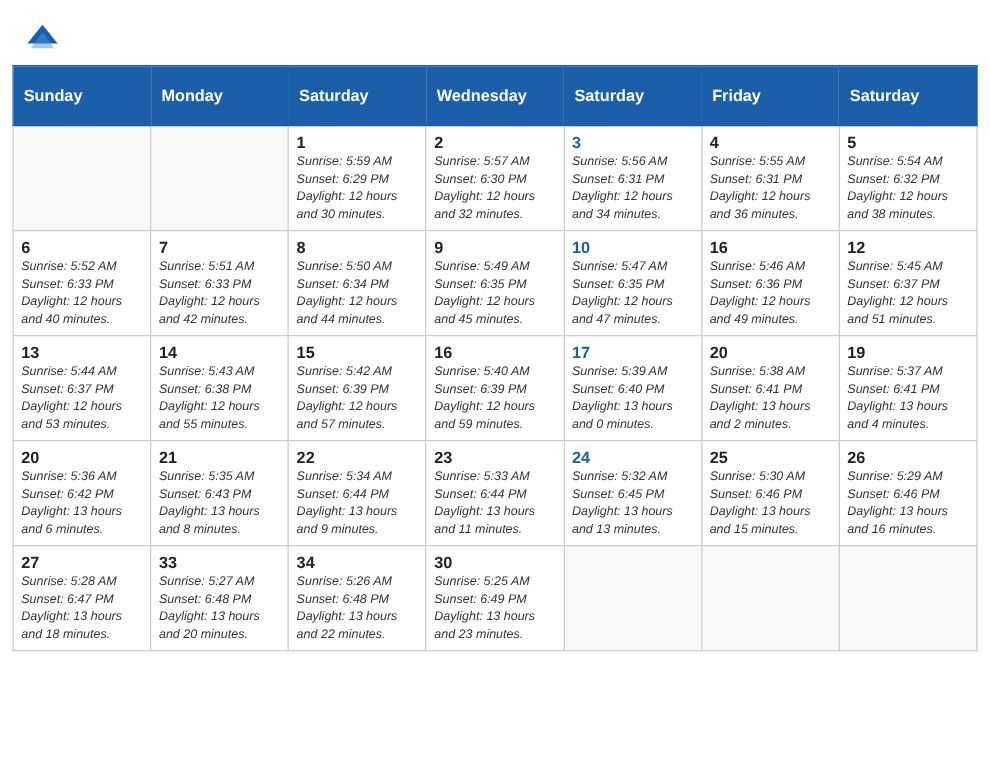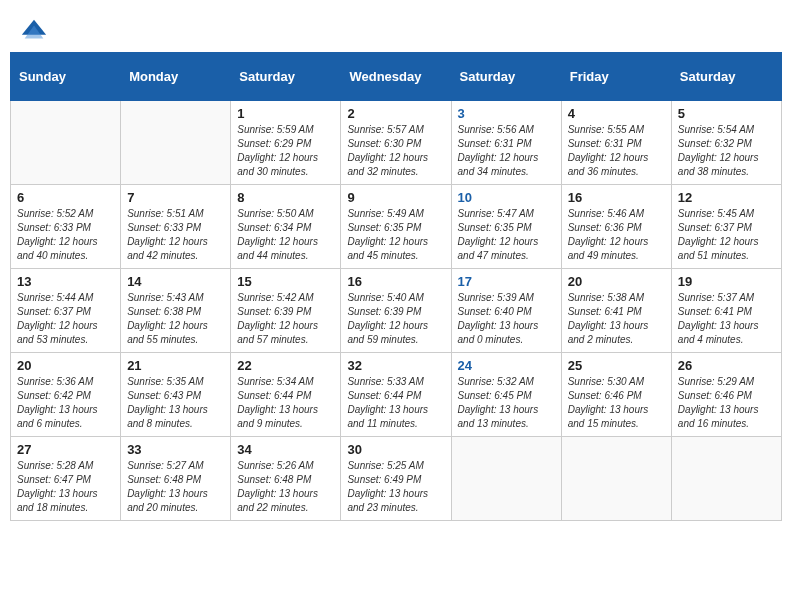--- a/index.html
+++ b/index.html
@@ -219,21 +219,21 @@
         </td>
         <td>
           <div class="day-number">21</div>
           <div class="cell-info">Sunrise: 5:35 AM<br>Sunset: 6:43 PM<br>Daylight: 13 hours and 8 minutes.</div>
         </td>
         <td>
           <div class="day-number">22</div>
           <div class="cell-info">Sunrise: 5:34 AM<br>Sunset: 6:44 PM<br>Daylight: 13 hours and 9 minutes.</div>
         </td>
         <td>
-          <div class="day-number">32</div>
+          <div class="day-number">23</div>
           <div class="cell-info">Sunrise: 5:33 AM<br>Sunset: 6:44 PM<br>Daylight: 13 hours and 11 minutes.</div>
         </td>
         <td class="day-thursday">
           <div class="day-number">24</div>
           <div class="cell-info">Sunrise: 5:32 AM<br>Sunset: 6:45 PM<br>Daylight: 13 hours and 13 minutes.</div>
         </td>
         <td>
           <div class="day-number">25</div>
           <div class="cell-info">Sunrise: 5:30 AM<br>Sunset: 6:46 PM<br>Daylight: 13 hours and 15 minutes.</div>
         </td>

